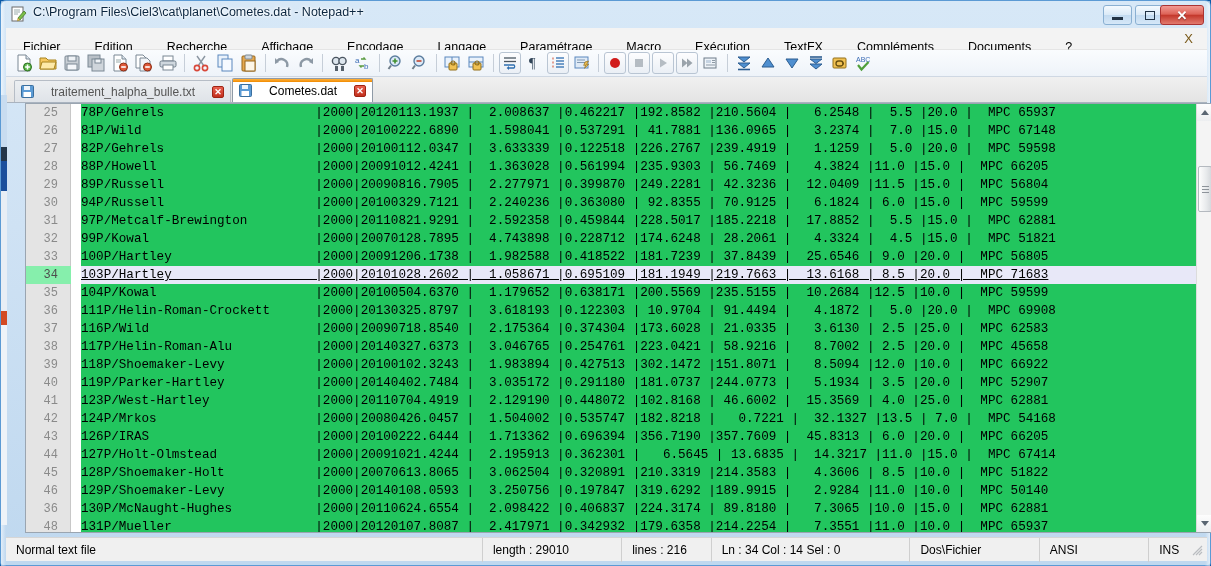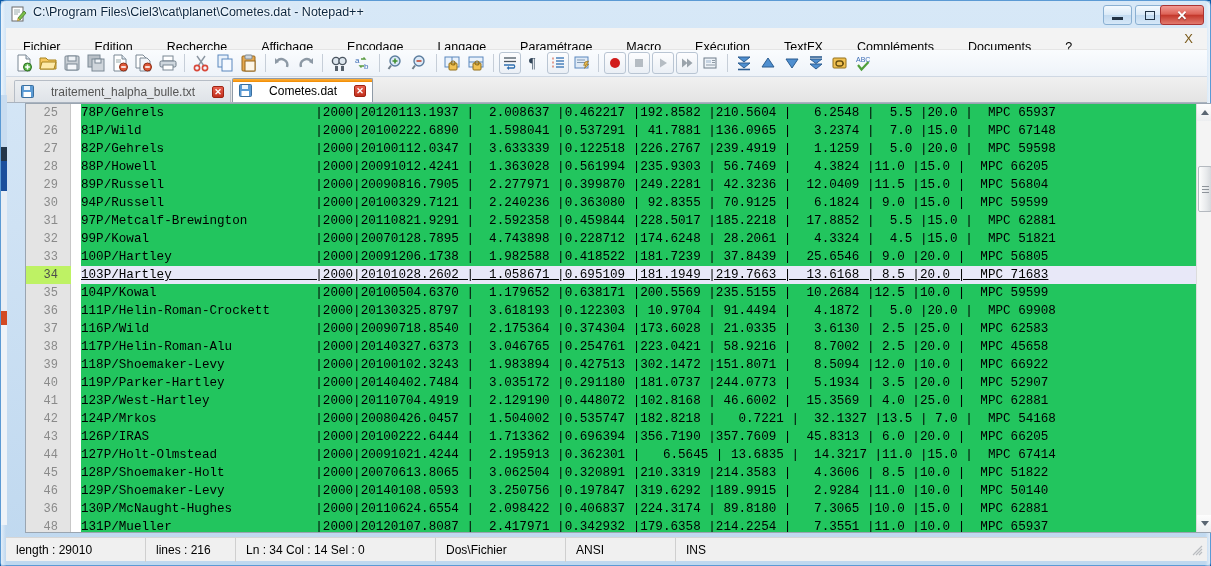--- a/index.html
+++ b/index.html
@@ -565,21 +565,21 @@
           </div>
           <div class="row">
             <div class="lnum">31</div>
           </div>
           <div class="row">
             <div class="lnum">32</div>
           </div>
           <div class="row">
             <div class="lnum">33</div>
           </div>
-          <div class="row current" style="background: #bef264;">
+          <div class="row current" style="background: #86efac;">
             <div class="lnum">34</div>
           </div>
           <div class="row">
             <div class="lnum">35</div>
           </div>
           <div class="row">
             <div class="lnum">36</div>
           </div>
           <div class="row">
             <div class="lnum">37</div>
@@ -631,21 +631,21 @@
           <div class="row">
             <div class="codeline">82P/Gehrels                    |2000|20100112.0347 |  3.633339 |0.122518 |226.2767 |239.4919 |   1.1259 |  5.0 |20.0 |  MPC 59598</div>
           </div>
           <div class="row">
             <div class="codeline">88P/Howell                     |2000|20091012.4241 |  1.363028 |0.561994 |235.9303 | 56.7469 |   4.3824 |11.0 |15.0 |  MPC 66205</div>
           </div>
           <div class="row">
             <div class="codeline">89P/Russell                    |2000|20090816.7905 |  2.277971 |0.399870 |249.2281 | 42.3236 |  12.0409 |11.5 |15.0 |  MPC 56804</div>
           </div>
           <div class="row">
-            <div class="codeline">94P/Russell                    |2000|20100329.7121 |  2.240236 |0.363080 | 92.8355 | 70.9125 |   6.1824 | 9.0 |15.0 |  MPC 59599</div>
+            <div class="codeline">94P/Russell                    |2000|20100329.7121 |  2.240236 |0.363080 | 92.8355 | 70.9125 |   6.1824 | 6.0 |15.0 |  MPC 59599</div>
           </div>
           <div class="row">
             <div class="codeline">97P/Metcalf-Brewington         |2000|20110821.9291 |  2.592358 |0.459844 |228.5017 |185.2218 |  17.8852 |  5.5 |15.0 |  MPC 62881</div>
           </div>
           <div class="row">
             <div class="codeline">99P/Kowal                      |2000|20070128.7895 |  4.743898 |0.228712 |174.6248 | 28.2061 |   4.3324 |  4.5 |15.0 |  MPC 51821</div>
           </div>
           <div class="row">
             <div class="codeline">100P/Hartley                   |2000|20091206.1738 |  1.982588 |0.418522 |181.7239 | 37.8439 |  25.6546 | 9.0 |20.0 |  MPC 56805</div>
           </div>
@@ -704,20 +704,21 @@
       <div id="sb-thumb">
         <div class="grip"></div>
       </div>
       <div class="sb-arrow" id="sb-down">
         <div class="tri-down"></div>
       </div>
     </div>
   </div>
 
   <div id="statusbar">
+    <div class="st-cell" id="st-type">Normal text file</div>
     <div class="st-cell" id="st-len">length : 29010</div>
     <div class="st-cell" id="st-lines">lines : 216</div>
     <div class="st-cell" id="st-pos">Ln : 34   Col : 14   Sel : 0</div>
     <div class="st-cell" id="st-eol">Dos\Fichier</div>
     <div class="st-cell" id="st-enc">ANSI</div>
     <div class="st-cell" id="st-ins">INS</div>
     <div id="resize-grip">
       <svg width="12" height="12" viewBox="0 0 12 12">
         <path d="M11 5 L5 11 M11 8 L8 11 M11 2 L2 11" stroke="#8d939a" stroke-width="1.2"></path>
       </svg>

